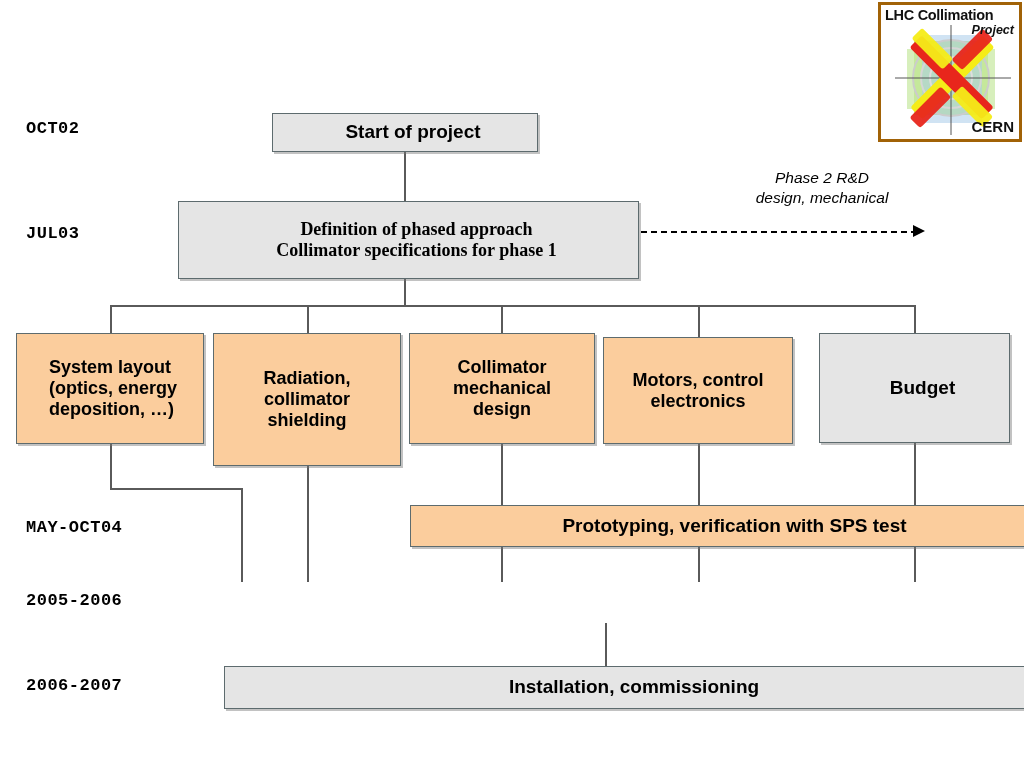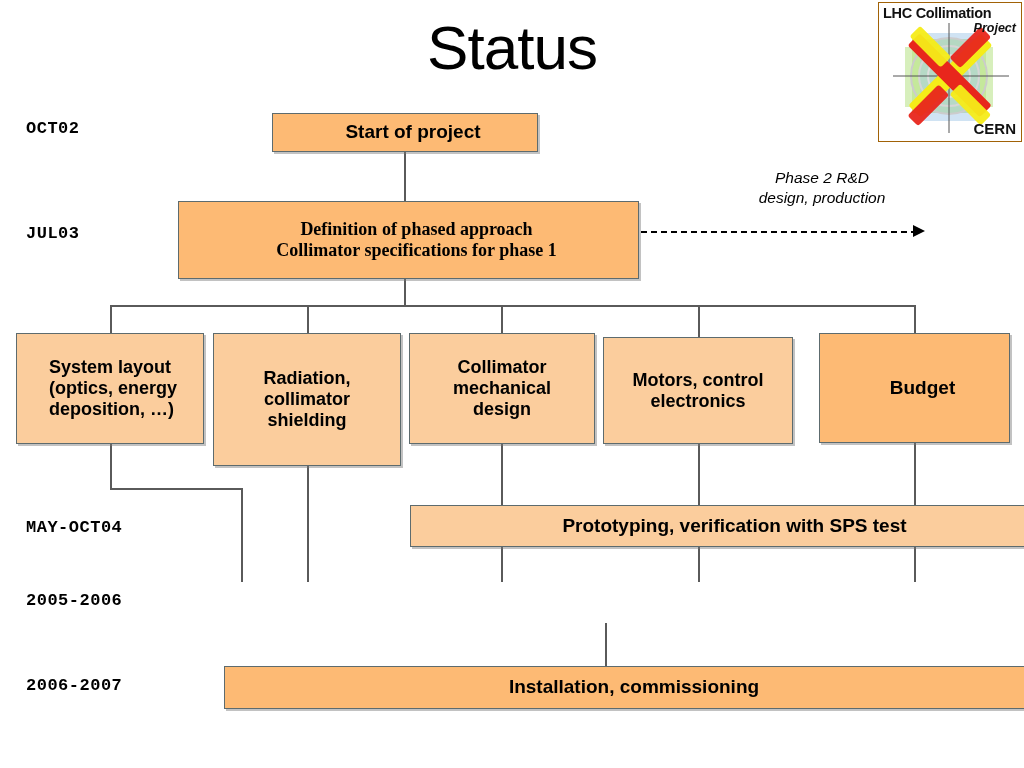--- a/index.html
+++ b/index.html
@@ -34,21 +34,21 @@
   }
 
   
   #logo {
     position: absolute;
     left: 878px;
     top: 2px;
     width: 144px;
     height: 140px;
     background: #ffffff;
-    border: 1px solid #a16207;
+    border: 3px solid #a16207;
     box-sizing: border-box;
   }
   #logo .logo-svg { position: absolute; left: 0; top: 0; }
   #logo .logo-text-top {
     position: absolute;
     left: 4px; top: 2px;
     width: 136px;
     font-size: 14.5px;
     font-weight: bold;
     color: #111111;
@@ -93,21 +93,21 @@
     display: flex;
     align-items: center;
     justify-content: center;
     text-align: center;
     font-weight: bold;
     color: #000000;
     font-family: "Liberation Sans", sans-serif;
     box-shadow: 2px 2px 0 rgba(120,120,120,0.45);
     z-index: 4;
   }
-  .node.blue  { background: #fdba74; padding-left: 16px; }
+  .node.blue  { background: #e5e5e5; padding-left: 16px; }
   .node.peach { background: #fbcd9d; }
   .node.left-align {
     justify-content: flex-start;
     text-align: left;
     padding-left: 7px;
   }
   .node .node-text { display: block; line-height: 1.16em; }
 
   
   .line {
@@ -149,21 +149,20 @@
     line-height: 20px;
     color: #000000;
     font-family: "Liberation Sans", sans-serif;
   }
 </style>
 </head>
 <body>
 
 <div id="slide">
 
-  <div id="slide-title">Status</div>
 
   <div id="logo">
     <svg class="logo-svg" width="142" height="138" viewBox="0 0 142 138">
 
       <rect x="33" y="36" width="74" height="74" fill="#b9e27f" opacity="0.85"></rect>
       <rect x="26" y="44" width="88" height="60" fill="#c6e8a0" opacity="0.7"></rect>
       <rect x="41" y="30" width="60" height="88" fill="#aaccea" opacity="0.55"></rect>
 
       <circle cx="70" cy="73" r="38" fill="none" stroke="#cccccc" stroke-width="2"></circle>
       <circle cx="70" cy="73" r="30" fill="none" stroke="#d6d6d6" stroke-width="2"></circle>
@@ -220,21 +219,21 @@
 
   <div class="line v" style="left:914px; top:443px; height:63px;"></div>
   <div class="line v" style="left:914px; top:546px; height:36px;"></div>
 
   <div class="line v" style="left:605px; top:623px; height:43px;"></div>
 
   <div id="phase2-arrow-line"></div>
   <div id="phase2-arrow-head"></div>
   <div id="phase2-label">
     <span>Phase 2 R&amp;D</span><br>
-    <span>design, production</span>
+    <span>design, mechanical</span>
   </div>
 
   <div class="node blue" style="left:272px; top:113px; width:266px; height:39px; font-size:19px;">
     <span class="node-text">Start of project</span>
   </div>
 
   <div class="node blue" style="left:178px; top:201px; width:461px; height:78px; font-size:18px;font-family:Liberation Serif, serif;">
     <span class="node-text">
       <span>Definition of phased approach</span><br>
       <span>Collimator specifications for phase 1</span>

